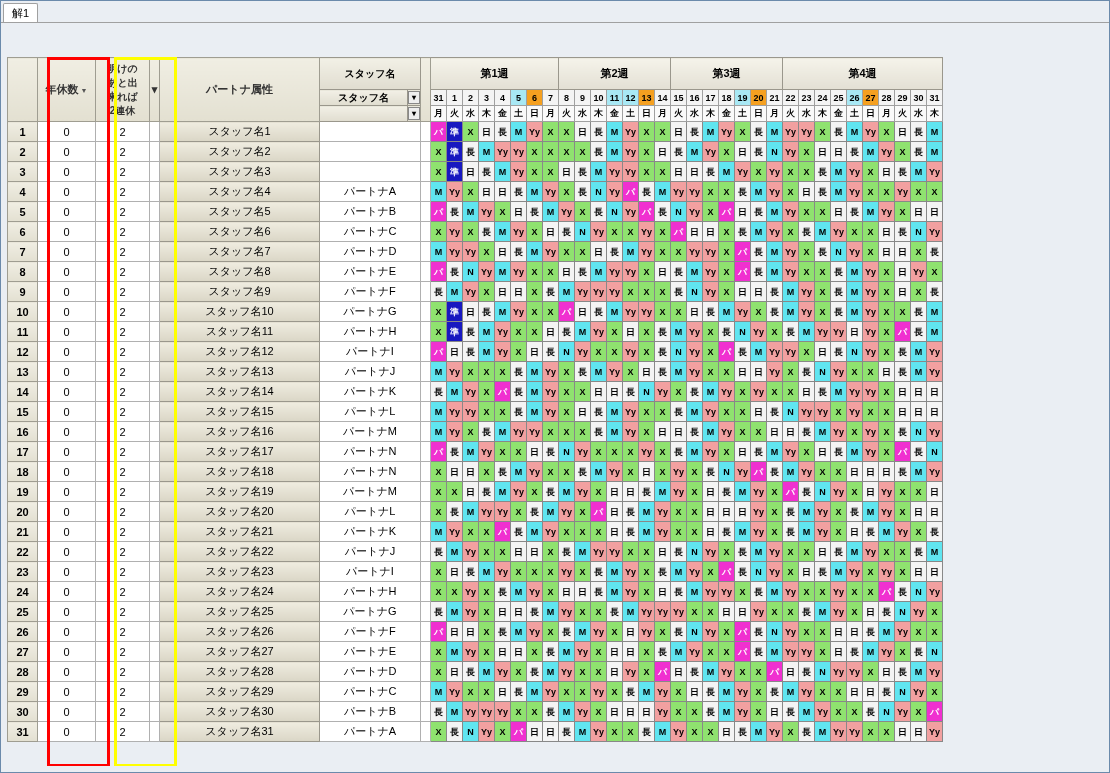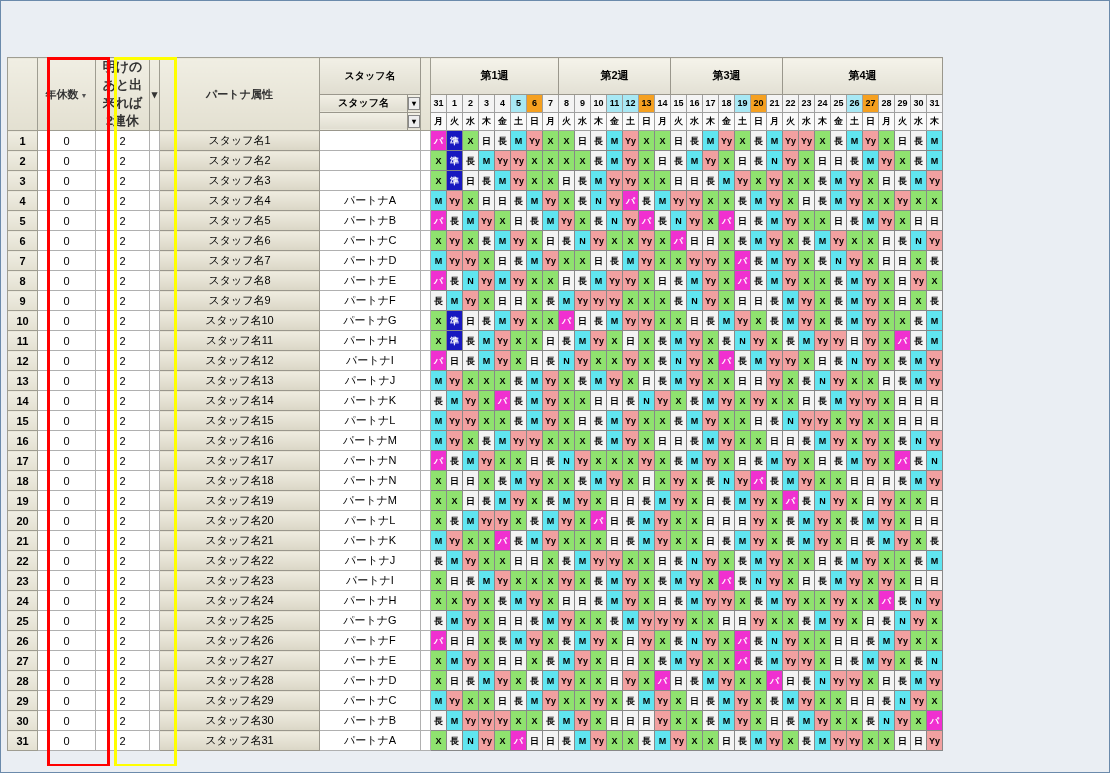--- a/index.html
+++ b/index.html
@@ -36,32 +36,35 @@
 .partnerh{background:linear-gradient(#f2f0e6,#e0ddd0);border:1px solid #9a978c;font-size:10px;height:16px;}
 .drop{width:12px;height:13px;border:1px solid #888;background:#eee;font-size:8px;display:inline-block;line-height:11px;}
 .redbox{position:absolute;border:3px solid #f00;pointer-events:none;z-index:5;}
 .yelbox{position:absolute;border:3px solid #ff0;pointer-events:none;z-index:5;}
 .carat{font-size:7px;margin-left:2px;color:#555;}
 </style>
 </head>
 <body>
 
 <div class="window">
+  <div class="tabrow">
+    <div class="tab">解1</div>
+  </div>
 
   <div class="content">
 
     <div class="redbox" style="top:0px;left:40px;width:63px;height:710px;"></div>
     <div class="yelbox" style="top:0px;left:107px;width:63px;height:710px;"></div>
 
     <table class="grid" id="tbl">
         <tbody>
           <tr>
             <th class="hcell" rowspan="3" style="width:30px;height:64px;"></th>
             <th class="hcell" rowspan="3" style="width:58px;">年休数<span class="carat">▼</span></th>
-            <th class="hcell" rowspan="3" style="width:54px;white-space:pre-line;font-size:13px;">明けの
+            <th class="hcell" rowspan="3" style="width:54px;white-space:pre-line;font-size:10px;">明けの
 あと出
 来れば
 2連休</th>
             <th class="hcell" rowspan="3" style="width:10px;">▾</th>
             <th class="hcell" rowspan="3" style="width:160px;">パートナ属性</th>
             <th class="filter" colspan="2" style="width:100px;">スタッフ名</th>
             <th class="hcell" rowspan="3" style="width:10px;"></th>
             <th class="wkhead" colspan="8">第1週</th>
             <th class="wkhead" colspan="7">第2週</th>
             <th class="wkhead" colspan="7">第3週</th>

